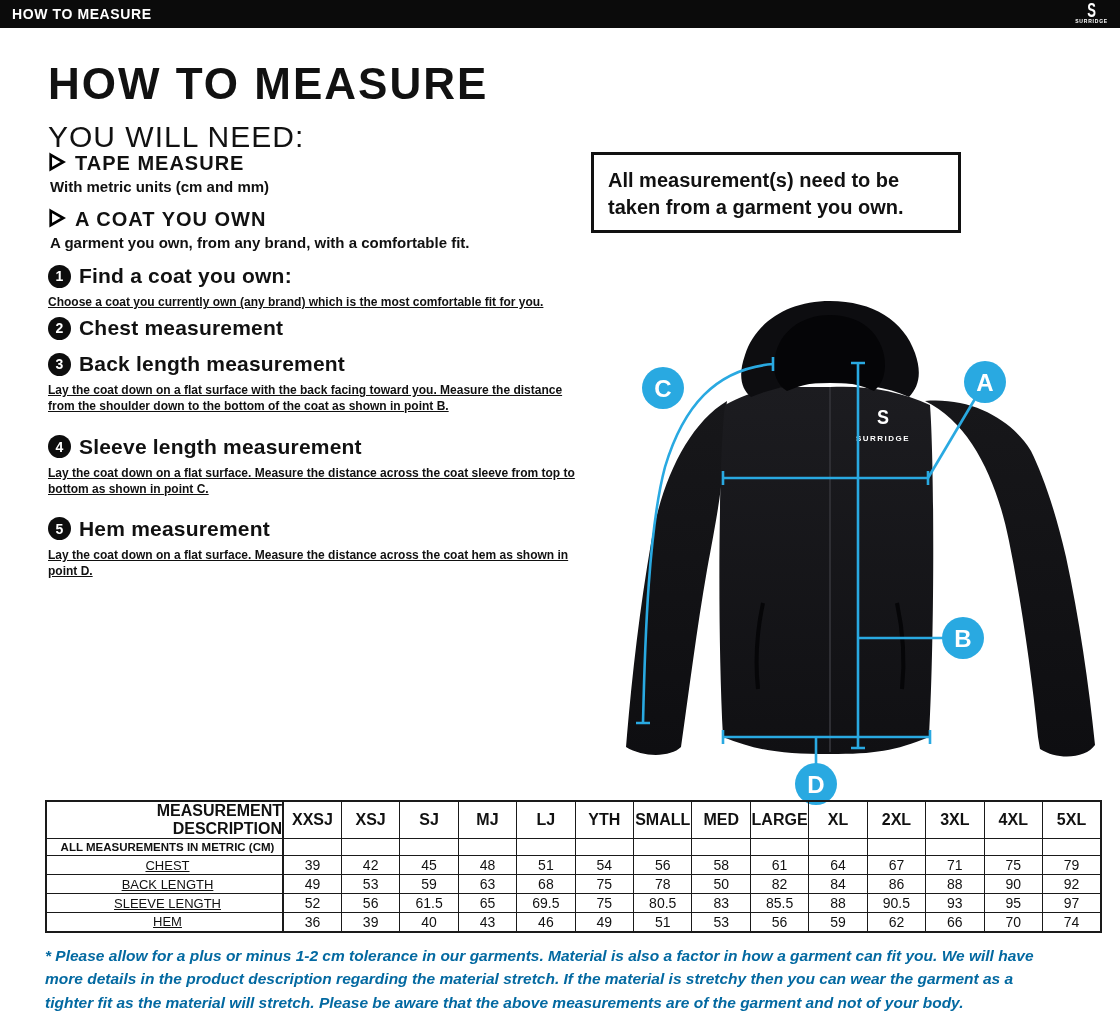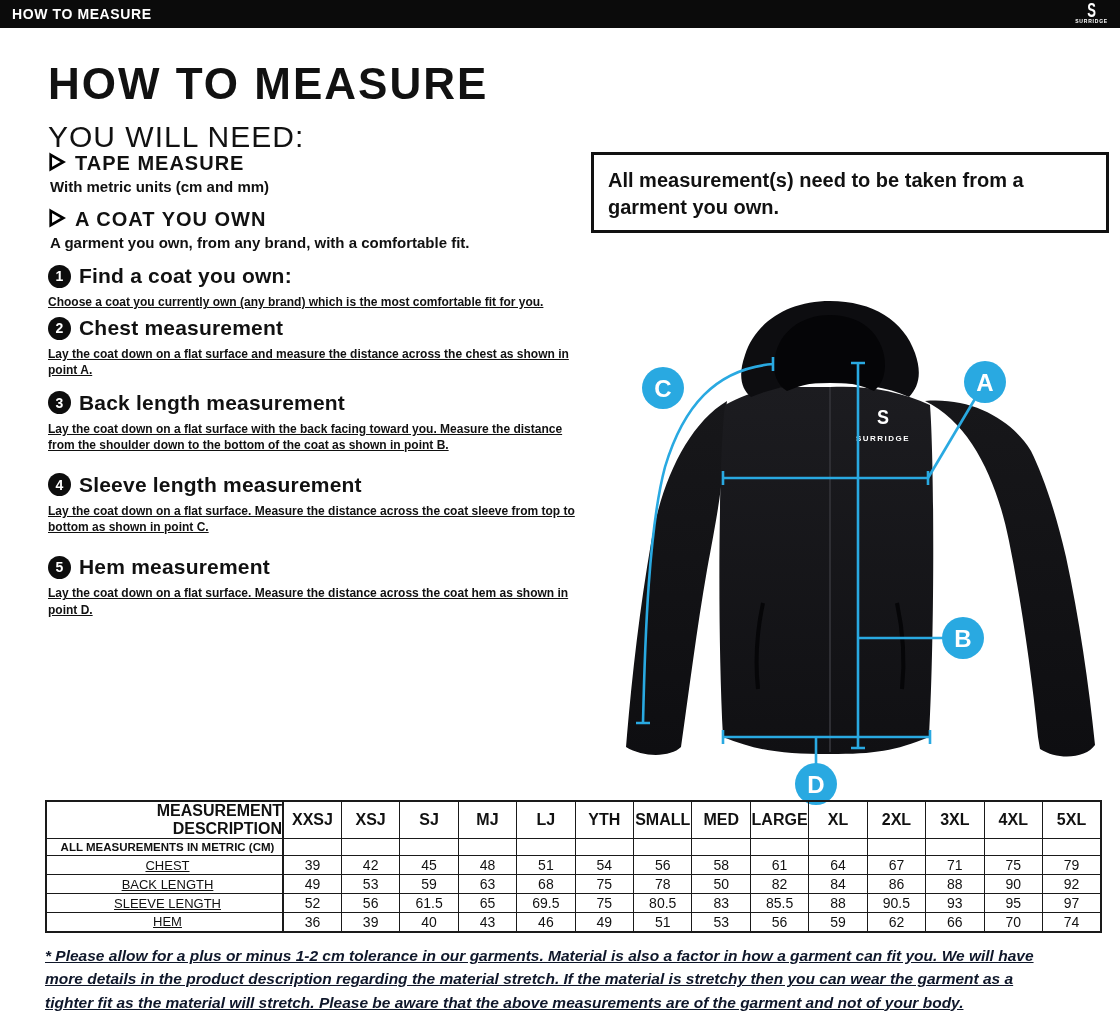--- a/index.html
+++ b/index.html
@@ -29,21 +29,21 @@
   .step { margin-bottom:20px; }
   .step:nth-of-type(3){ margin-bottom:6px; }
   .step:nth-of-type(4){ margin-bottom:12px; }
   .step-head { display:flex; align-items:center; gap:8px; height:24px; margin-bottom:6px; }
   .step-num { width:23px; height:23px; border-radius:50%; background:#0d0d0d; color:#fff;
               display:flex; align-items:center; justify-content:center; font-size:14px; font-weight:bold; flex:0 0 auto; }
   .step-title { font-size:21px; font-weight:800; letter-spacing:.2px; }
   .step-body { font-size:12px; font-weight:bold; line-height:1.35; width:540px;text-decoration:underline; }
 
   
-  .notice { position:absolute; left:591px; top:152px; width:518px; height:81px; border:3px solid #111;
+  .notice { position:absolute; left:591px; top:152px; width:370px; height:81px; border:3px solid #111;
             padding:12px 14px; font-size:20px; font-weight:800; line-height:1.35; background:#fff; }
 
   
   .figure { position:absolute; left:595px; top:295px; width:520px; height:560px; pointer-events:none; }
 
   
   .sizechart-head { position:absolute; left:48px; top:746px; display:flex; align-items:baseline; gap:8px; }
   .sizechart-title { font-size:32px; font-weight:800; letter-spacing:1px; }
   .sizechart-sub { font-size:15px; font-weight:bold; }
 
@@ -51,21 +51,21 @@
                 border:2px solid #1a1a1a; table-layout:fixed; }
   table.sizes th, table.sizes td { border:1px solid #1a1a1a; text-align:center; vertical-align:middle; }
   table.sizes th { font-size:16px; font-weight:bold; height:30px; }
   table.sizes th.desc { text-align:right; padding-left:4px; width:237px; border-right:2px solid #1a1a1a; }
   table.sizes td.desc { text-align:center; padding-left:6px; border-right:2px solid #1a1a1a; }
   tr.metric-row td { height:17px; font-size:11.5px; font-weight:bold; }
   tr.data-row td { height:19px; font-size:14px; }
   tr.data-row td.desc { font-size:13px;text-decoration:underline; }
 
   .footnote { position:absolute; left:45px; top:944px; width:1020px;
-              font-size:15.5px; font-weight:bold; font-style:italic; line-height:1.5; color:#0f172a;text-decoration:underline; }
+              font-size:15.5px; font-weight:bold; font-style:italic; line-height:1.5; color:#0369a1; }
 </style>
 </head>
 <body>
 
 <div class="page">
 
   <div class="topbar">
     <div class="topbar-title">HOW TO MEASURE</div>
     <div class="topbar-logo">
       <div class="mark">S</div>
@@ -103,21 +103,20 @@
         <span class="step-title">Find a coat you own:</span>
       </div>
       <div class="step-body">Choose a coat you currently own (any brand) which is the most comfortable fit for you.</div>
     </div>
 
     <div class="step">
       <div class="step-head">
         <span class="step-num">2</span>
         <span class="step-title">Chest measurement</span>
       </div>
-      <div class="step-body">Lay the coat down on a flat surface and measure the distance across the chest as shown in point A.</div>
     </div>
 
     <div class="step">
       <div class="step-head">
         <span class="step-num">3</span>
         <span class="step-title">Back length measurement</span>
       </div>
       <div class="step-body">Lay the coat down on a flat surface with the back facing toward you. Measure the distance from the shoulder down to the bottom of the coat as shown in point B.</div>
     </div>
 

